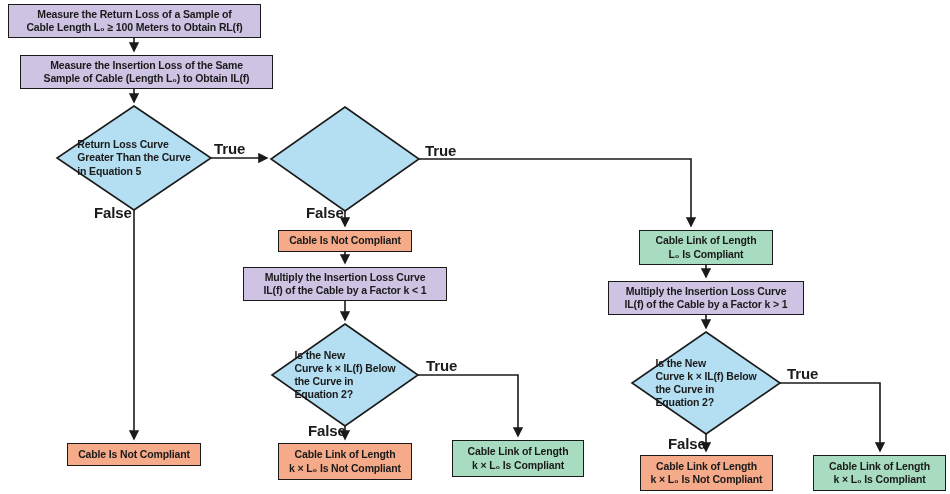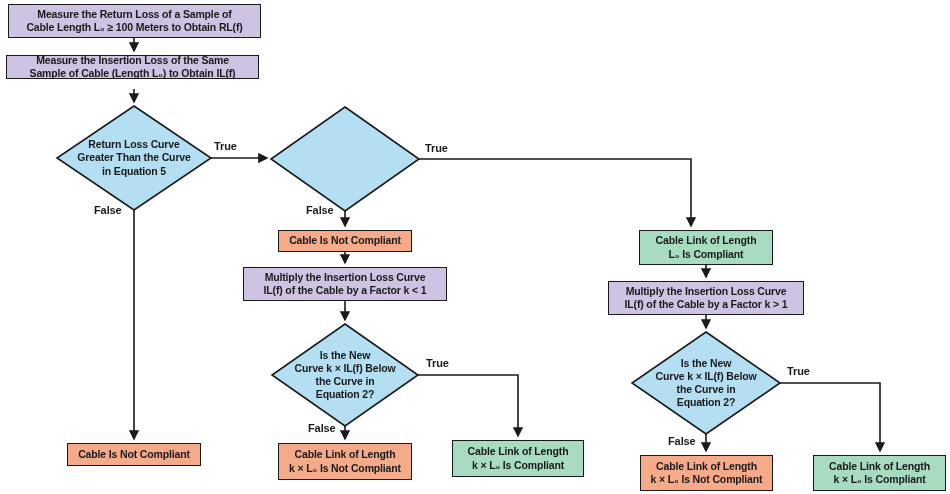--- a/index.html
+++ b/index.html
@@ -17,25 +17,25 @@
     position:absolute;display:flex;align-items:center;justify-content:center;
     text-align:center;font-size:10.5px;font-weight:bold;line-height:1.25;
     letter-spacing:-0.15px;white-space:pre-line;
     border:1.6px solid var(--line);box-sizing:border-box;z-index:2;
   }
   .proc{background:var(--proc);}
   .fail{background:var(--fail);}
   .pass{background:var(--pass);}
   .dtext{
     position:absolute;display:flex;align-items:center;justify-content:center;
-    text-align:center;font-size:10.5px;font-weight:bold;line-height:1.25;
+    text-align:left;font-size:10.5px;font-weight:bold;line-height:1.25;
     letter-spacing:-0.15px;white-space:pre-line;z-index:2;
   }
   .elabel{
-    position:absolute;font-size:11px;font-weight:bold;letter-spacing:-0.1px;z-index:2;
+    position:absolute;font-size:15px;font-weight:bold;letter-spacing:-0.1px;z-index:2;
   }
   .shape{fill:var(--decision);stroke:var(--line);stroke-width:1.6;}
   .wire{fill:none;stroke:var(--line);stroke-width:1.6;}
 </style>
 </head>
 <body>
 
 <div id="canvas">
 
   <svg id="wires" width="950" height="494" viewBox="0 0 950 494">
@@ -62,21 +62,21 @@
     <line class="wire" x1="345" y1="426" x2="345" y2="439" marker-end="url(#arrow)"></line>
     <line class="wire" x1="706" y1="265" x2="706" y2="277" marker-end="url(#arrow)"></line>
     <line class="wire" x1="706" y1="315" x2="706" y2="328" marker-end="url(#arrow)"></line>
     <polyline class="wire" points="780,383 880,383 880,451" marker-end="url(#arrow)"></polyline>
     <line class="wire" x1="706" y1="434" x2="706" y2="451" marker-end="url(#arrow)"></line>
   </svg>
 
   <div class="node proc" style="left:8px;top:4px;width:253px;height:34px">Measure the Return Loss of a Sample of
 Cable Length L₀ ≥ 100 Meters to Obtain RL(f)</div>
 
-  <div class="node proc" style="left:6px;top:55px;width:253px;height:24px">Measure the Insertion Loss of the Same
+  <div class="node proc" style="left:20px;top:55px;width:253px;height:34px">Measure the Insertion Loss of the Same
 Sample of Cable (Length L₀) to Obtain IL(f)</div>
 
   <div class="node fail" style="left:278px;top:230px;width:134px;height:22px">Cable Is Not Compliant</div>
 
   <div class="node proc" style="left:243px;top:267px;width:204px;height:34px">Multiply the Insertion Loss Curve
 IL(f) of the Cable by a Factor k &lt; 1</div>
 
   <div class="node fail" style="left:67px;top:443px;width:134px;height:23px">Cable Is Not Compliant</div>
 
   <div class="node fail" style="left:278px;top:443px;width:134px;height:37px">Cable Link of Length

